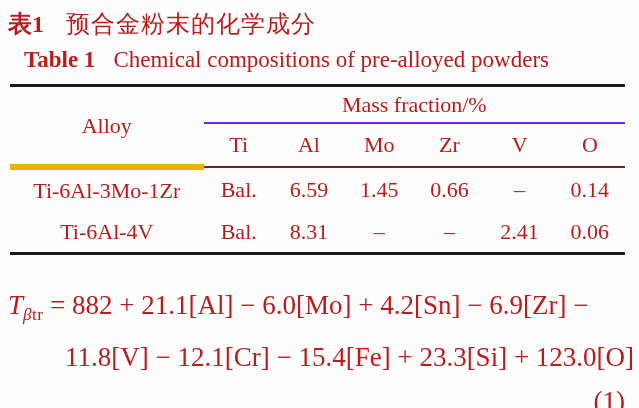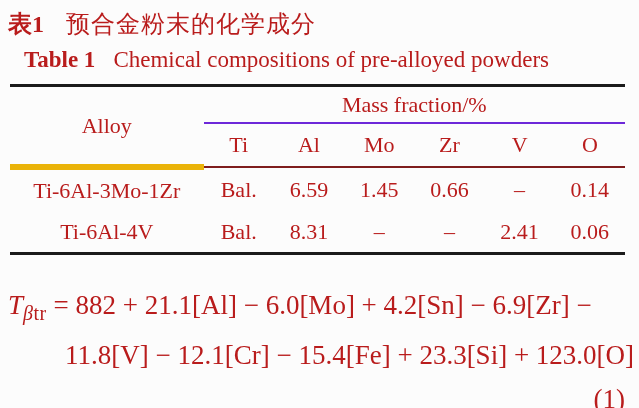--- a/index.html
+++ b/index.html
@@ -55,21 +55,21 @@
 
   
   .equation {
     margin-top: 29px;
     margin-left: 8px;
     font-size: 27px;
     line-height: 42px;
   }
   .eq-line2 { margin-left: 57px; }
   .eq-var { font-style: italic; }
-  .eq-sub { font-size: 20px; vertical-align: -6px; letter-spacing: 0.5px; }
+  .eq-sub { font-size: 17px; vertical-align: -6px; letter-spacing: 0.5px; }
   .eq-sub-beta { font-style: italic; }
   .eq-number {
     margin-top: 2px;
     margin-right: 14px;
     text-align: right;
     font-size: 27px;
   }
 </style>
 </head>
 <body>

